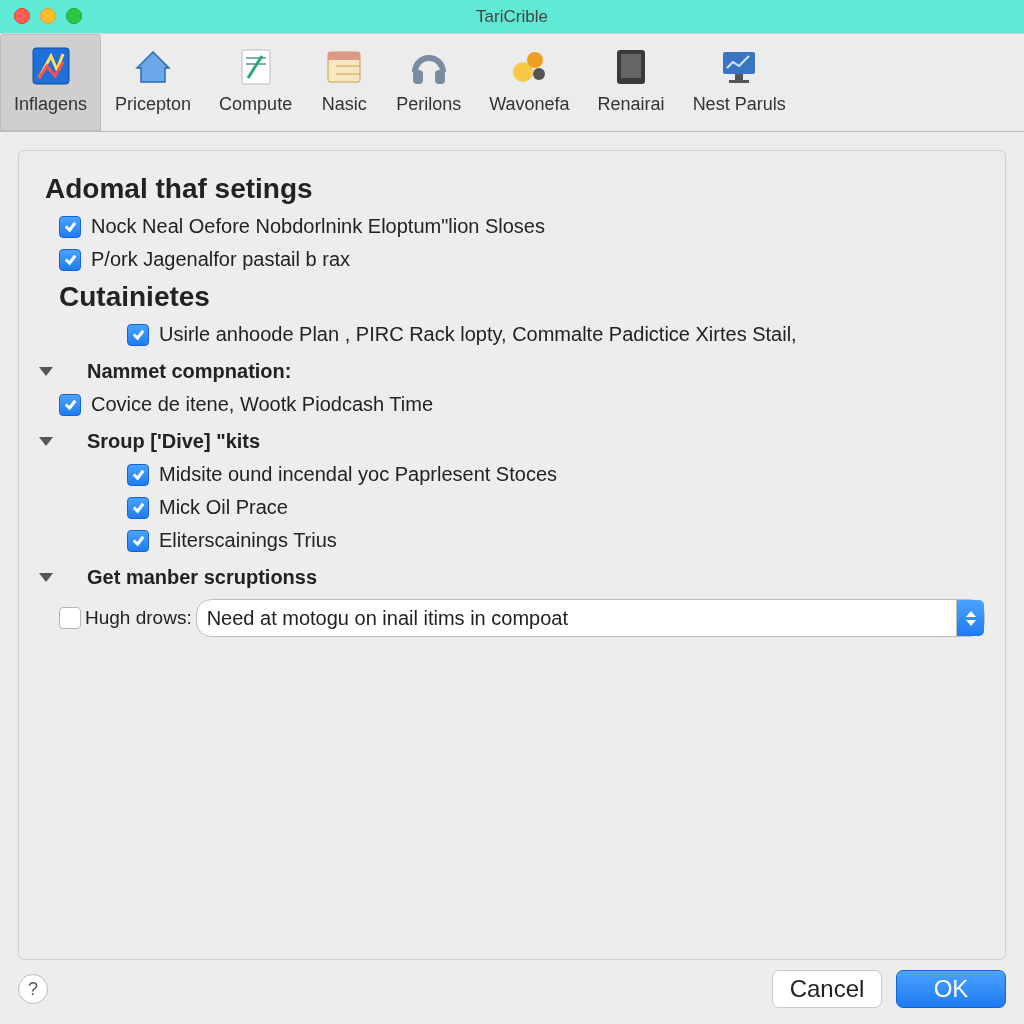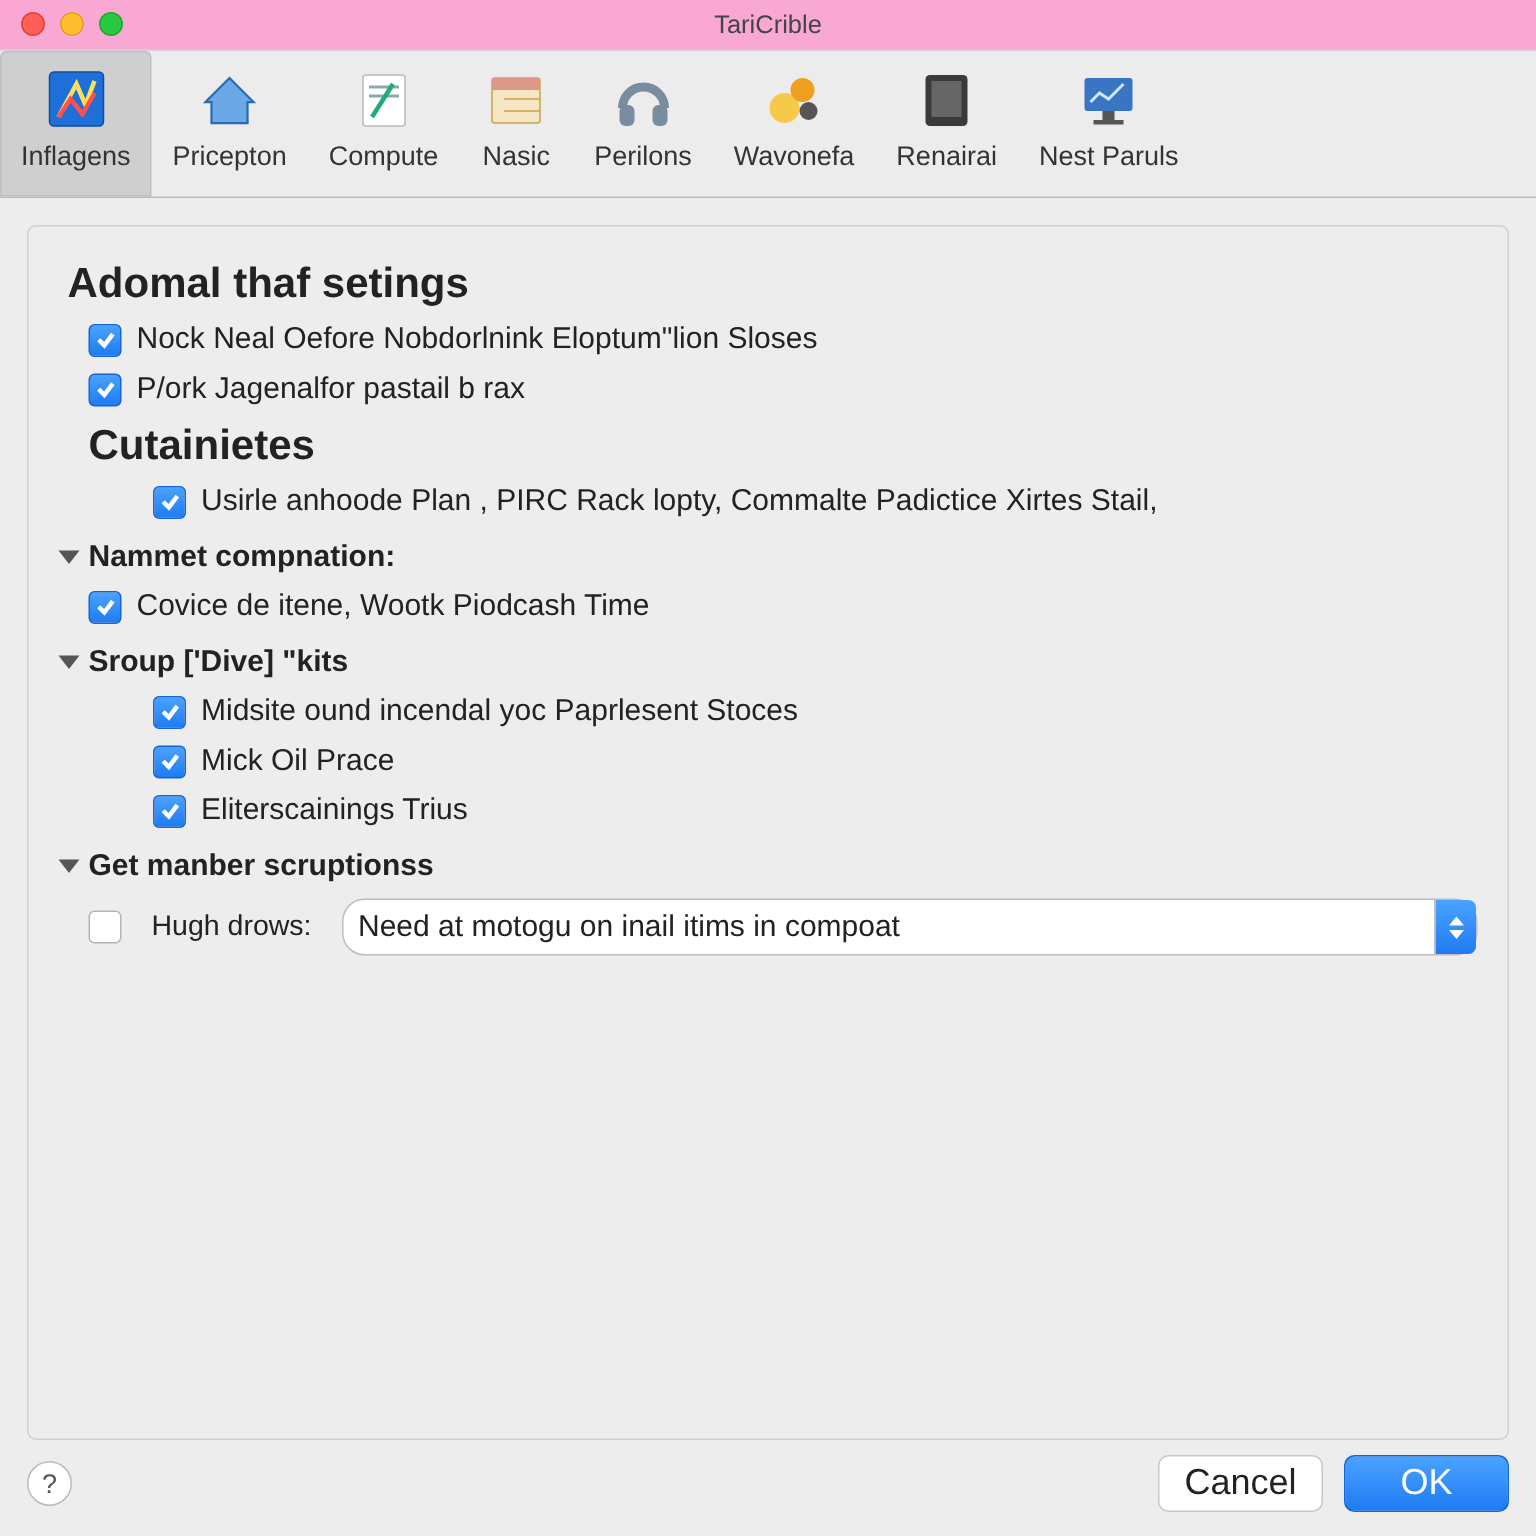--- a/index.html
+++ b/index.html
@@ -13,21 +13,21 @@
   }
   .window {
     width: 1024px; height: 1024px;
     background: #ededed;
     display: flex; flex-direction: column;
     border-radius: 8px 8px 0 0;
   }
   
   .titlebar {
     height: 34px;
-    background: #f9a8d4;
+    background: #5eead4;
     display: flex; align-items: center;
     position: relative;
     border-bottom: 1px solid #d5d5d5;
   }
   .traffic { position: absolute; left: 14px; top: 8px; display: flex; gap: 10px; }
   .traffic .dot { width: 16px; height: 16px; border-radius: 50%; }
   .dot.red    { background: #ff5f57; border: 1px solid #e14138; }
   .dot.yellow { background: #ffbd2e; border: 1px solid #dfa123; }
   .dot.green  { background: #28c940; border: 1px solid #1fa532; }
   .title { flex: 1; text-align: center; font-size: 17px; color: #444; }
@@ -64,38 +64,38 @@
     padding: 14px 20px 18px 20px;
     width: 100%;
     height: 100%;
   }
   .section-title { font-weight: 700; font-size: 28px; margin: 8px 0 10px 6px; }
   .row {
     display: flex; align-items: center; gap: 10px;
     margin: 6px 0 10px 20px;
     font-size: 20px;
   }
-  .row.indent2 { margin-left: 63px; }
+  .row.indent2 { margin-left: 88px; }
   .disclosure { display: flex; align-items: center; gap: 6px; margin: 14px 0 10px 0; font-size: 20px; }
   .disclosure .tri { width: 0; height: 0; border-style: solid; }
   .tri.down { border-width: 9px 7px 0 7px; border-color: #555 transparent transparent transparent; }
-  .disclosure .lbl { font-weight: 600; }
+  .disclosure .lbl { font-weight: 600; margin-left: 28px; }
   .disclosure.bold .lbl { font-weight: 700; }
   
   .chk {
     width: 22px; height: 22px; border-radius: 4px;
     background: linear-gradient(#4aa3ff,#1f7bf2);
     border: 1px solid #1564d6;
     display: inline-flex; align-items: center; justify-content: center;
     flex: none;
   }
   .chk svg { width: 15px; height: 15px; stroke: #fff; stroke-width: 3.2; fill: none; }
   .chk.empty { background: #fff; border: 1px solid #b5b5b5; }
   
-  .dropdown-row { display:flex; align-items:center; gap:20px; margin: 6px 0 10px 20px; }
+  .dropdown-row { display:flex; align-items:center; gap:4px; margin: 6px 0 10px 20px; }
   .dropdown {
     flex: 1; height: 38px;
     background: #fff; border: 1px solid #bdbdbd; border-radius: 15px;
     display: flex; align-items: center; padding: 0 10px;
     position: relative;
     font-size: 20px;
   }
   .dropdown .stepper {
     position: absolute; right: 0; top: 0; bottom: 0; width: 28px;
     background: linear-gradient(#4aa3ff,#1f7bf2);

